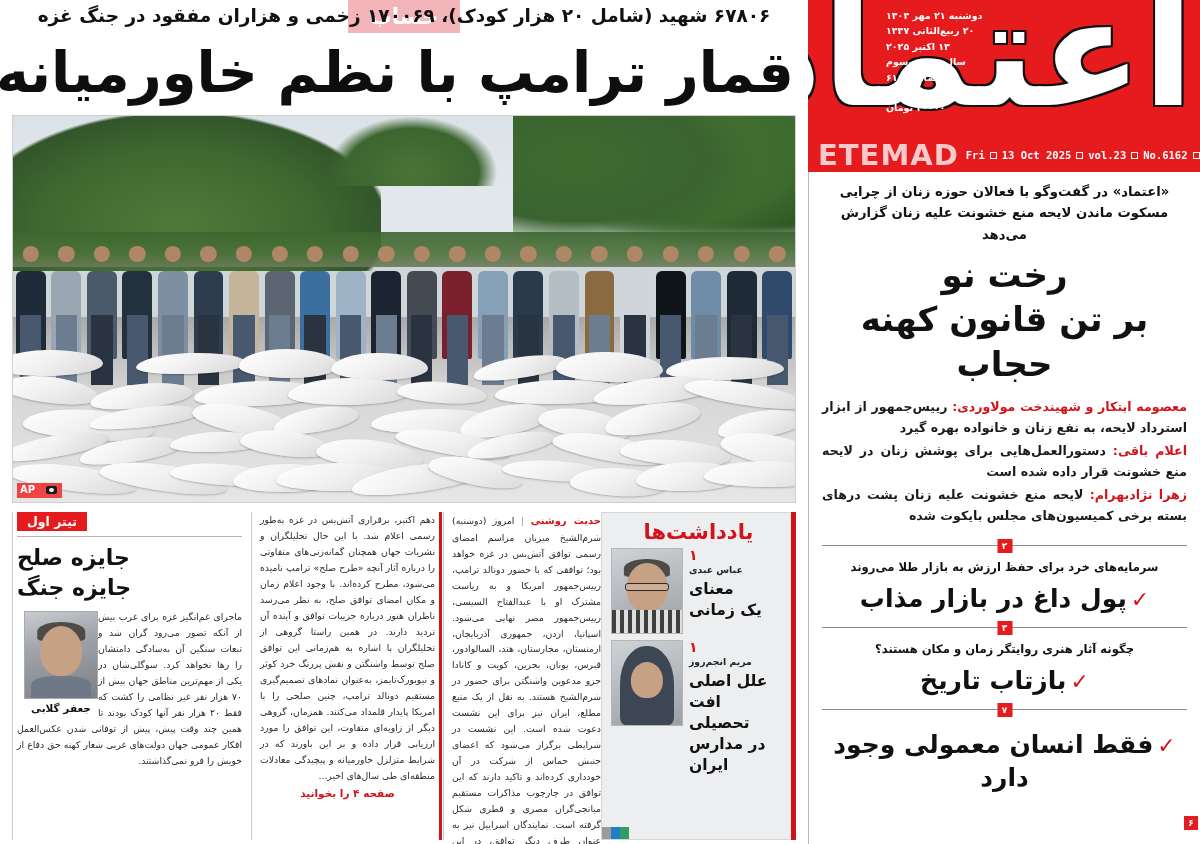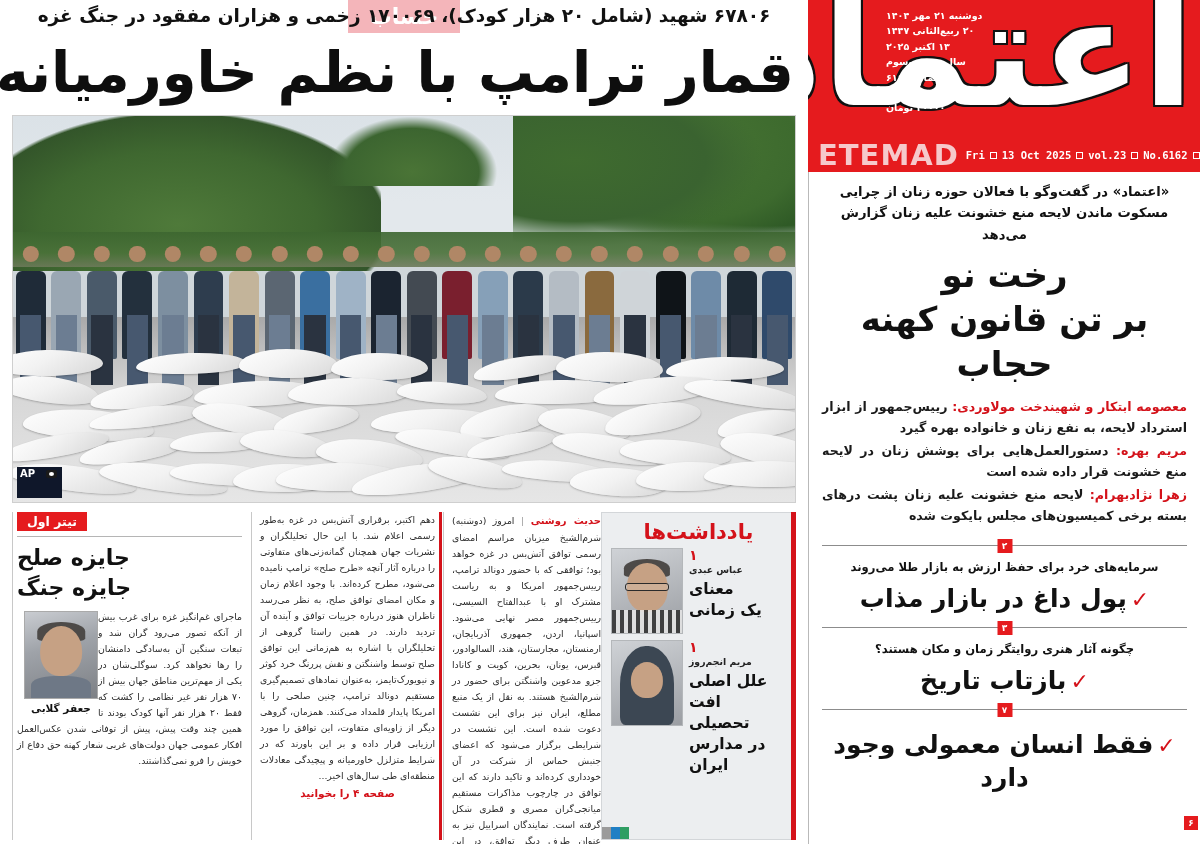--- a/index.html
+++ b/index.html
@@ -373,25 +373,25 @@
     position: absolute;
     border-radius: 48% 52% 46% 54% / 60% 58% 42% 40%;
     background: linear-gradient(150deg, #ffffff 0%, #f2f2f2 45%, #d8d8d8 100%);
     box-shadow: 0 1px 2px rgba(0,0,0,.25);
   }
   .ap-badge {
     position: absolute;
     left: 4px;
     bottom: 4px;
     z-index: 6;
-    background: #0f172a;
+    background: #ef4444;
     color: #fff;
     font-size: 10px;
     font-weight: 700;
-    padding: 1px 5px 19px 3px;
+    padding: 1px 5px 3px 3px;
     display: flex;
     align-items: center;
     gap: 11px;
     font-family: "DejaVu Sans", sans-serif;
   }
   .cam {
     display: inline-block;
     width: 11px; height: 8px;
     background: #1a1a1a;
     border-radius: 2px;
@@ -931,21 +931,21 @@
     </div>
 
     <div class="brief">
       <div class="brief-kicker">«اعتماد» در گفت‌وگو با فعالان حوزه زنان از چرایی مسکوت ماندن لایحه منع خشونت علیه زنان گزارش می‌دهد</div>
       <div class="brief-head">
         <span class="l2">رخت نو</span>
         <span class="l2">بر تن قانون کهنه حجاب</span>
       </div>
       <div class="brief-bullets" id="lead-bullets">
           <p><span class="nm">معصومه ابتکار و شهیندخت مولاوردی:</span> رییس‌جمهور از ابزار استرداد لایحه، به نفع زنان و خانواده بهره گیرد</p>
-          <p><span class="nm">مریم بهره:</span> دستورالعمل‌هایی برای پوشش زنان در لایحه منع خشونت قرار داده شده است</p>
+          <p><span class="nm">اعلام باقی:</span> دستورالعمل‌هایی برای پوشش زنان در لایحه منع خشونت قرار داده شده است</p>
           <p><span class="nm">زهرا نژادبهرام:</span> لایحه منع خشونت علیه زنان پشت درهای بسته برخی کمیسیون‌های مجلس بایکوت شده</p>
         </div>
     </div>
 
     <div class="rule">
       <span class="badge">۲</span>
     </div>
 
     <div class="sbrief">
       <div class="sbrief-kicker">سرمایه‌های خرد برای حفظ ارزش به بازار طلا می‌روند</div>

